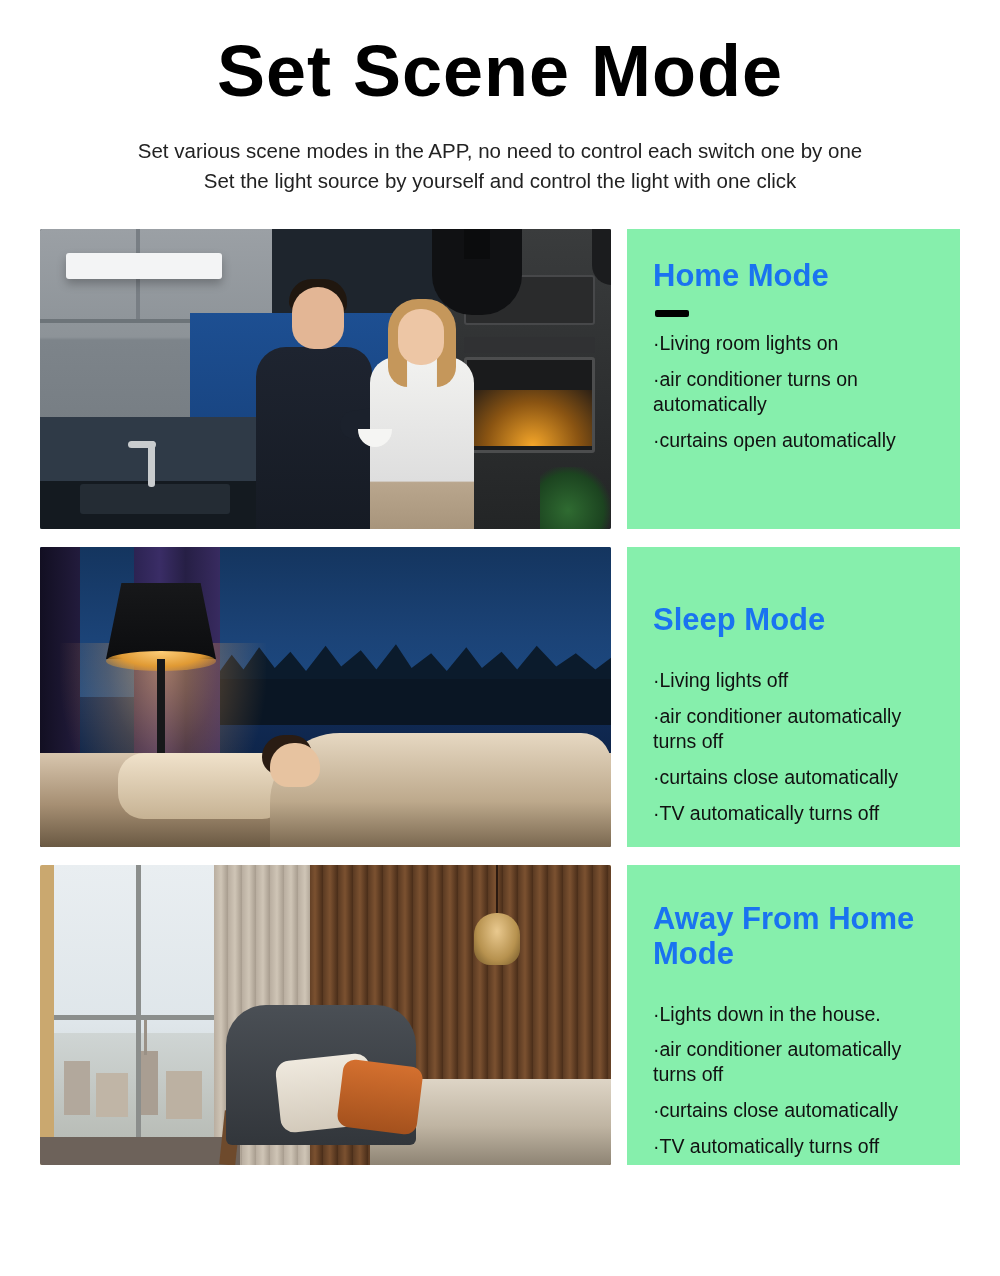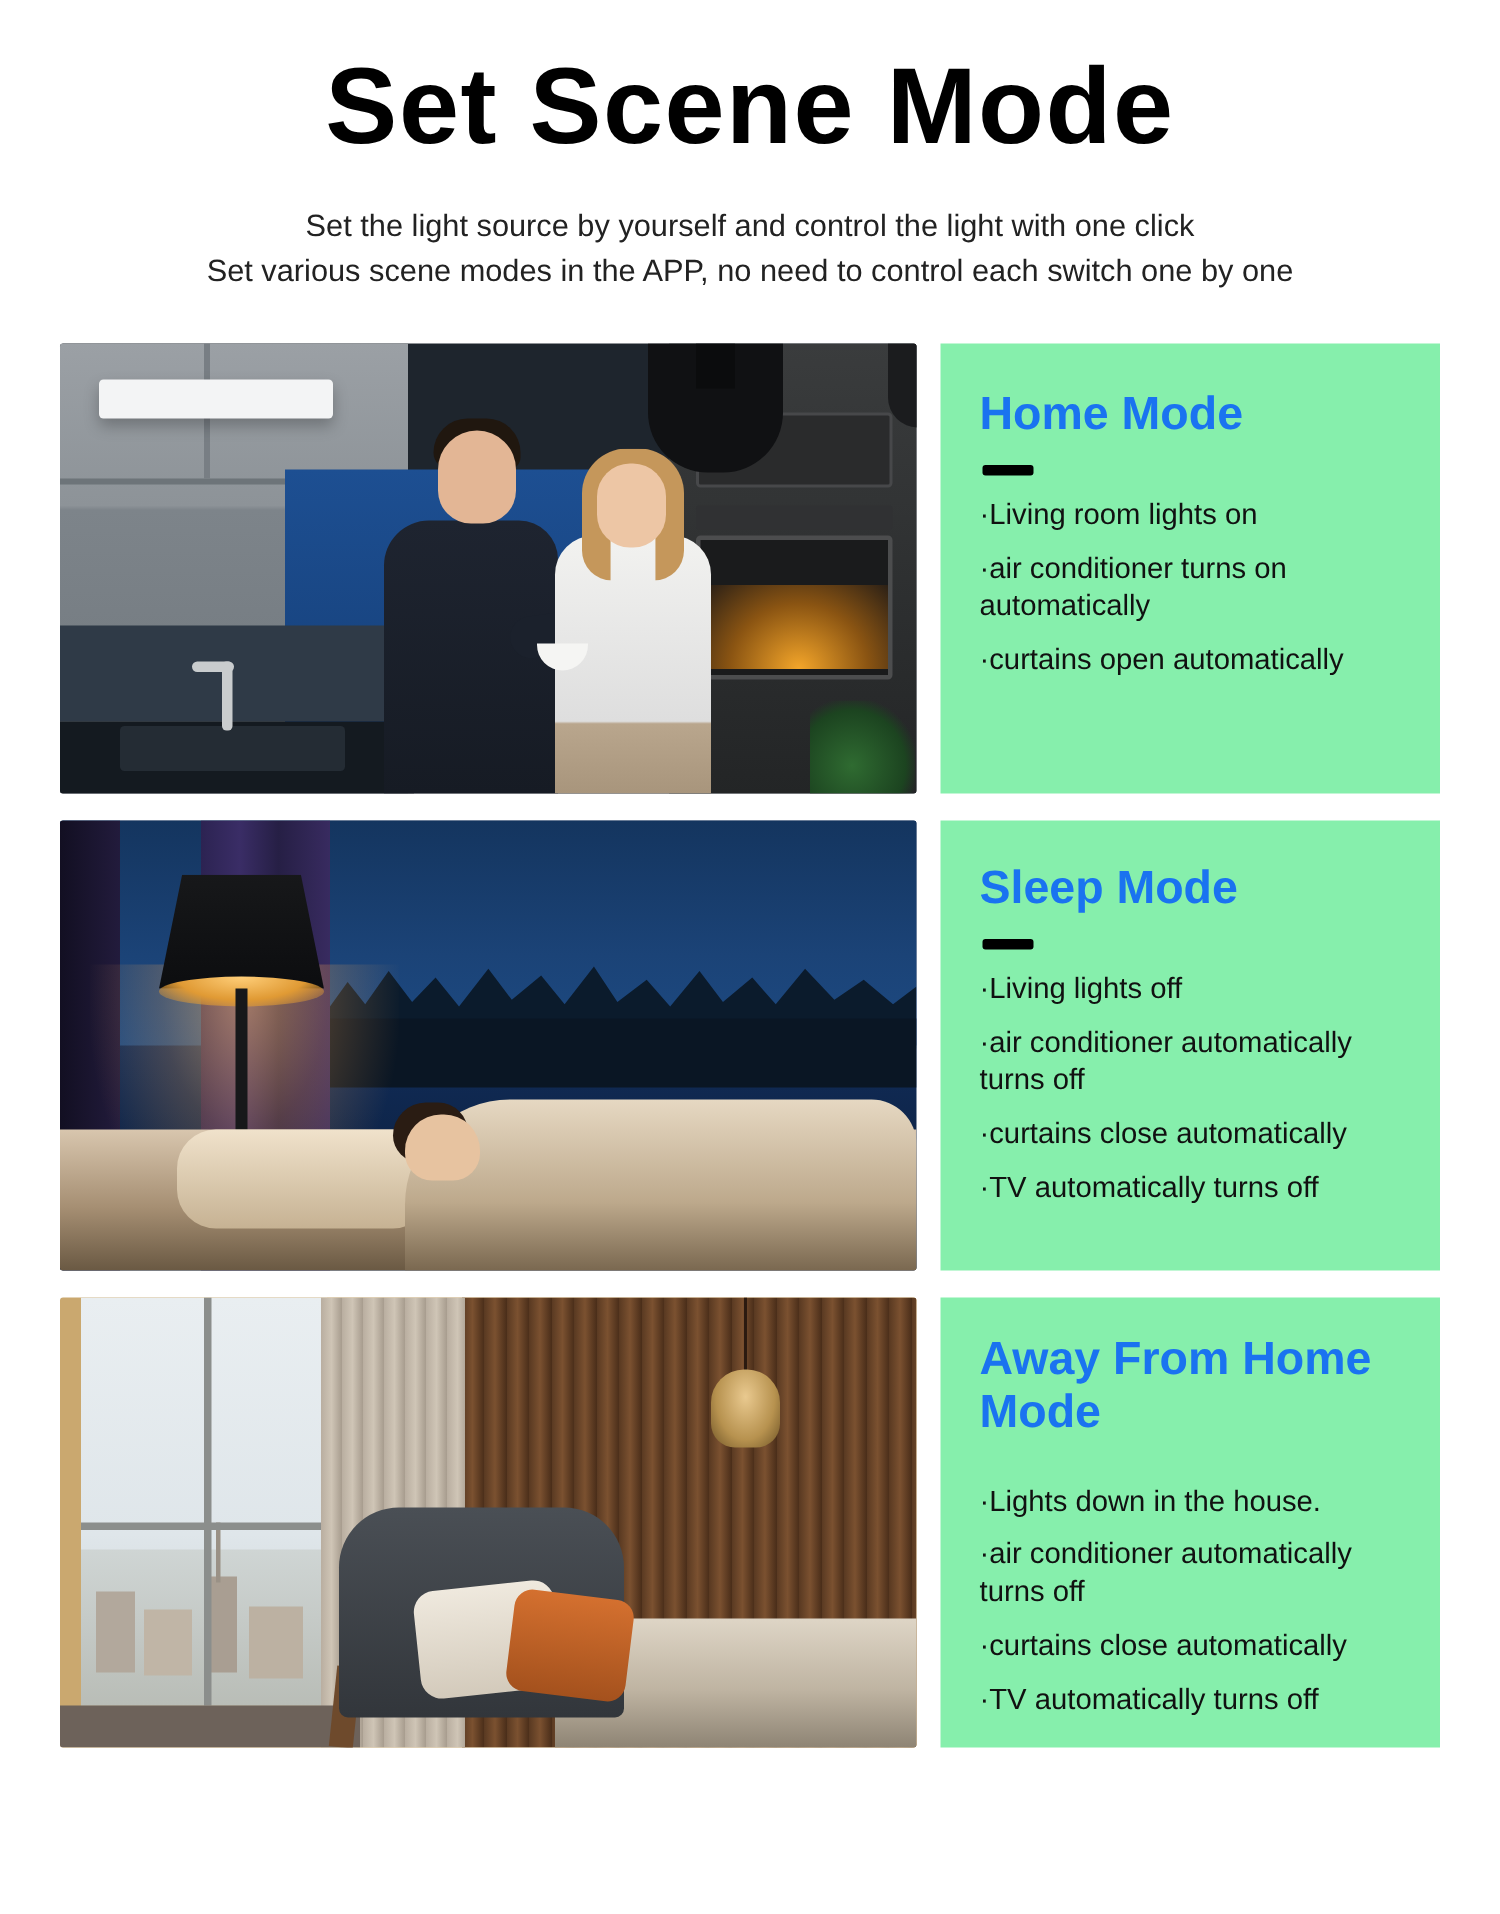--- a/index.html
+++ b/index.html
@@ -85,22 +85,22 @@
   }
   .feature {
     color: #111111;
     font-size: 19.5px;
     line-height: 1.28;
     margin-bottom: 11px;
   }
 
   
   .row-1 .info { padding-top: 30px; }
-  .row-2 .info { padding-top: 28px; }
-  .row-3 .info { padding-top: 24px; }
+  .row-2 .info { padding-top: 56px; }
+  .row-3 .info { padding-top: 37px; }
 
   
   .kitchen { background: #1e252d; }
   .k-wall-left {
     position: absolute; left: 0; top: 0; width: 232px; height: 300px;
     background: linear-gradient(180deg, #9ba0a5 0%, #8d9398 36%, #7d848a 37%, #6f767c 100%);
   }
   .k-cab-line {
     position: absolute; left: 0; top: 90px; width: 232px; height: 4px; background: #6d7479;
   }
@@ -338,22 +338,22 @@
   }
 </style>
 </head>
 <body>
 
 <div class="page">
 
   <div class="header">
     <h1 class="page-title">Set Scene Mode</h1>
     <div class="subtitle-block">
+      <span class="subtitle-line">Set various scene modes in the APP, no need to control each switch one by one</span>
       <span class="subtitle-line">Set the light source by yourself and control the light with one click</span>
-      <span class="subtitle-line">Set various scene modes in the APP, no need to control each switch one by one</span>
     </div>
   </div>
 
   <div class="rows">
 
     <div class="mode-row row-1">
       <div class="photo kitchen">
         <div class="k-wall-left"></div>
         <div class="k-cab-line"></div>
         <div class="k-cab-line2"></div>

